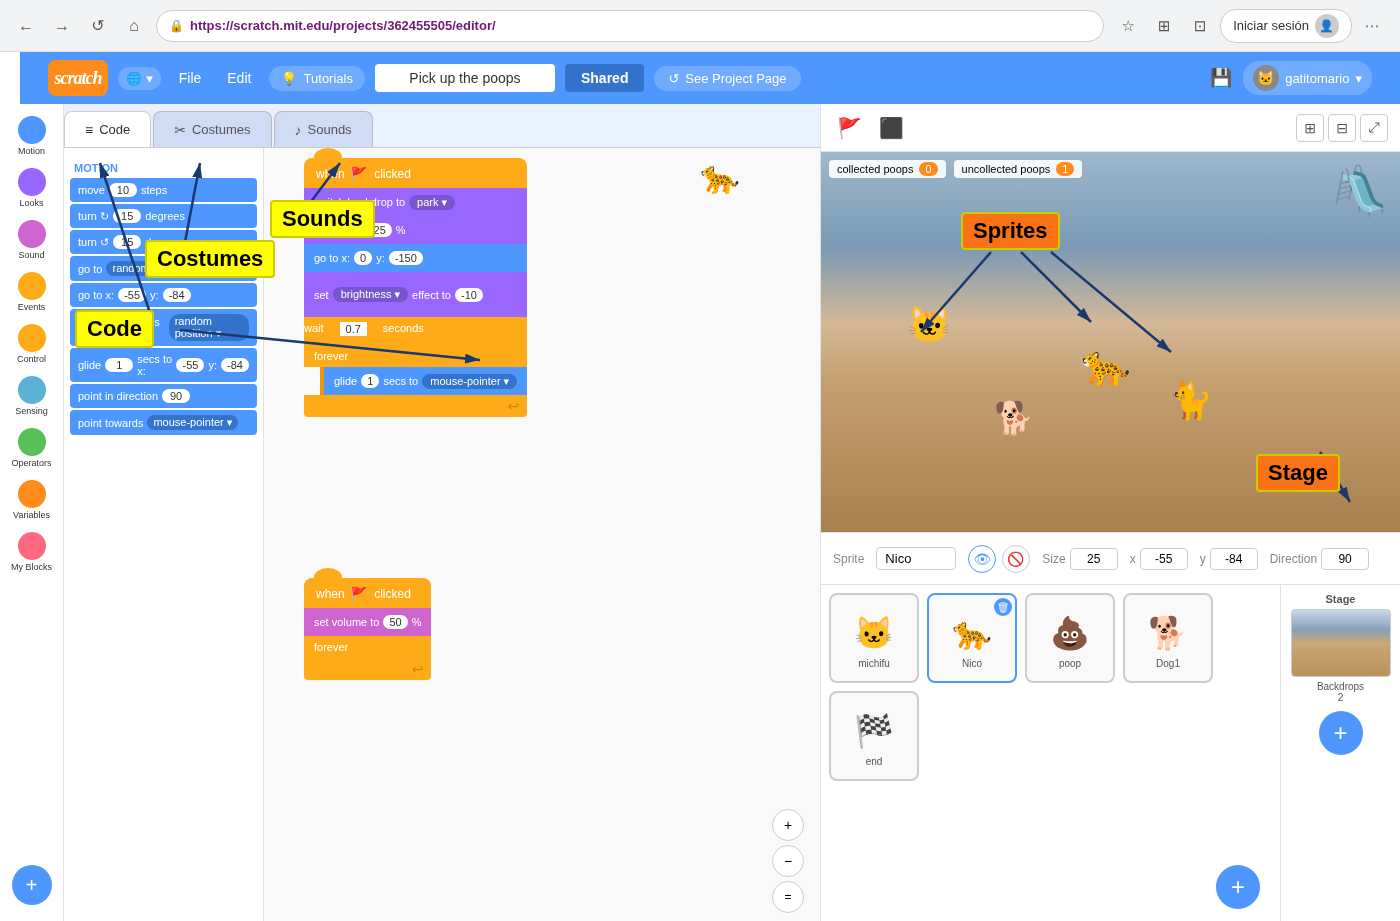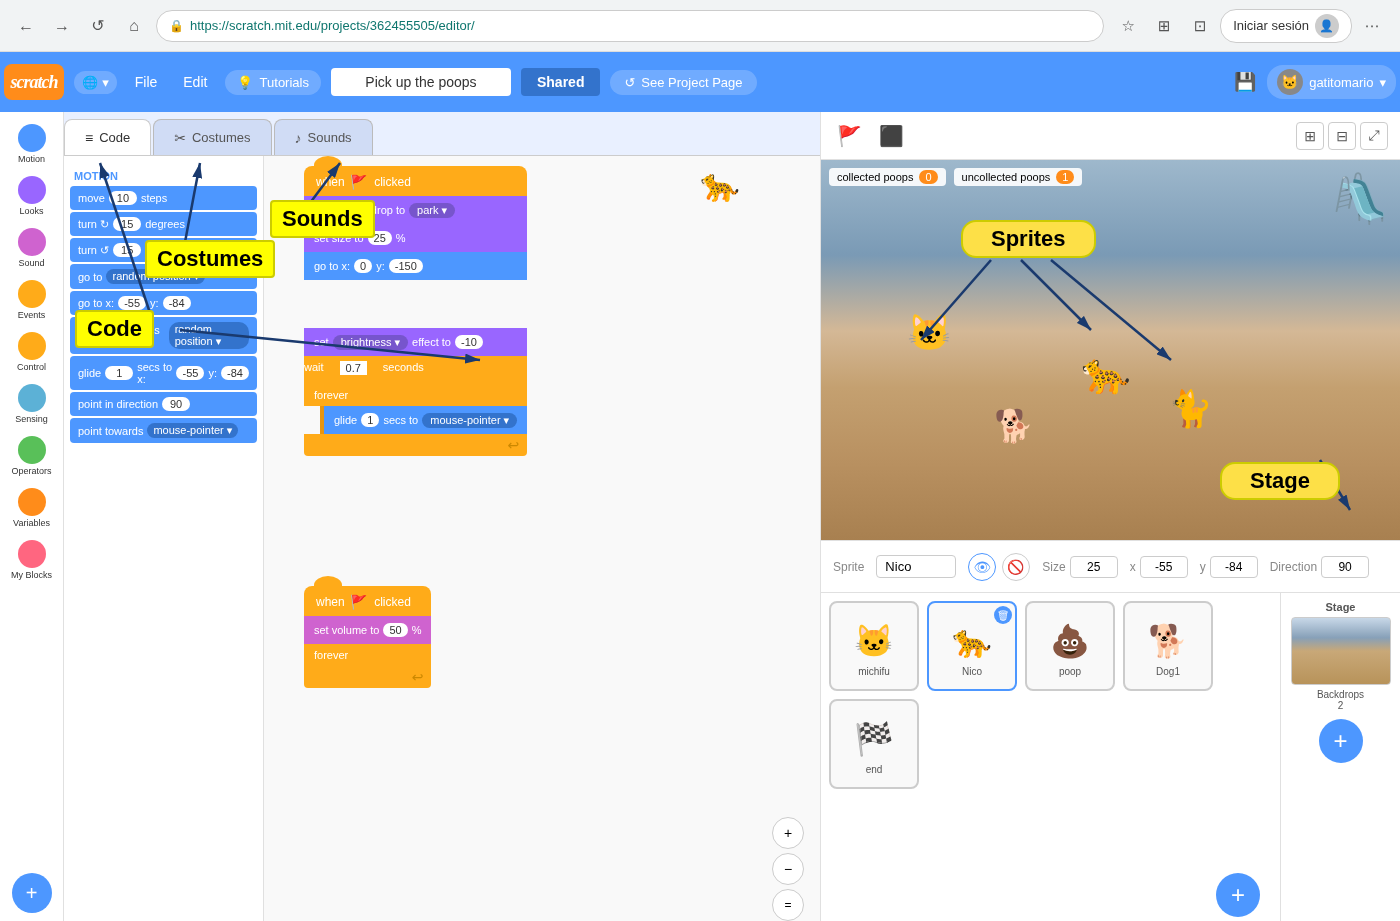--- a/index.html
+++ b/index.html
@@ -29,21 +29,21 @@
       border: 1px solid #ccc;
       border-radius: 16px;
       display: flex;
       align-items: center;
       padding: 0 12px;
       gap: 6px;
       font-size: 13px;
       color: #333;
     }
     .address-icon { color: #888; font-size: 12px; }
-    .address-text { flex: 1; color: #0f766e; }
+    .address-text { flex: 1; color: #701a75; font-weight: bold; }
     .browser-actions { display: flex; gap: 4px; align-items: center; }
     .browser-action-btn {
       width: 32px; height: 32px;
       background: none; border: none; cursor: pointer;
       font-size: 15px; color: #555;
       display: flex; align-items: center; justify-content: center;
       border-radius: 50%;
     }
     .signin-btn {
       background: #fff;
@@ -58,26 +58,27 @@
     .avatar-circle {
       width: 24px; height: 24px;
       background: #ccc;
       border-radius: 50%;
       display: flex; align-items: center; justify-content: center;
       font-size: 12px; color: #fff;
     }
 
     
     .scratch-header {
-      height: 60px;
+      height: 52px;
       background: #4d97ff;
       display: flex;
       align-items: center;
-      padding: 0 4px;
+      padding: 0 28px;
       gap: 10px;
+      margin-left: 20px;
     }
     .scratch-logo {
       background: #ff8c1a;
       border-radius: 8px;
       width: 60px; height: 36px;
       display: flex; align-items: center; justify-content: center;
       font-weight: bold; font-size: 18px; color: #fff;
       font-family: Georgia, serif;
     }
     .header-globe-btn {
@@ -373,26 +374,26 @@
       background: #ff8c1a;
       color: #fff;
       border-radius: 8px;
       padding: 1px 6px;
       font-size: 11px;
     }
 
     
     .annotation {
       position: absolute;
-      background: #fde047;
+      background: #f97316;
       color: #000;
       font-size: 22px;
       font-weight: bold;
-      padding: 4px 28px;
-      border-radius: 15px;
+      padding: 4px 10px;
+      border-radius: 4px;
       border: 2px solid #cccc00;
       pointer-events: none;
       z-index: 10;
     }
 
     
     .sprite-panel {
       flex: 1;
       background: #fff;
       border-top: 1px solid #e0e0e0;
@@ -686,21 +687,21 @@
                 <span>%</span>
               </div>
 
               <div style="background:#4d97ff; padding:5px 10px; color:#fff; font-size:11px; display:flex; align-items:center; gap:4px; min-height:28px;">
                 <span>go to x:</span>
                 <span style="background:#fff; color:#333; border-radius:10px; padding:1px 6px; font-size:11px;">0</span>
                 <span>y:</span>
                 <span style="background:#fff; color:#333; border-radius:10px; padding:1px 6px; font-size:11px;">-150</span>
               </div>
 
-              <div style="background:#9966ff; padding:6px 10px; color:#fff; font-size:11px; display:flex; align-items:center; gap:4px; min-height:28px;margin-top:48px;">
+              <div style="background:#9966ff; padding:15px 10px; color:#fff; font-size:11px; display:flex; align-items:center; gap:4px; min-height:28px;">
                 <span>set</span>
                 <span style="background:#7755cc; color:#fff; border-radius:10px; padding:1px 8px; font-size:11px;">brightness ▾</span>
                 <span>effect to</span>
                 <span style="background:#fff; color:#333; border-radius:10px; padding:1px 6px; font-size:11px;">-10</span>
               </div>
 
               <div style="background:#ffab19; padding:5px 0; color:#fff; font-size:11px; display:flex; align-items:flex-start; gap:16px; min-height:28px;">
                 <span>wait</span>
                 <span style="background:#fff; color:#333; border-radius:0; padding:1px 6px; font-size:11px;">0.7</span>
                 <span>seconds</span>

